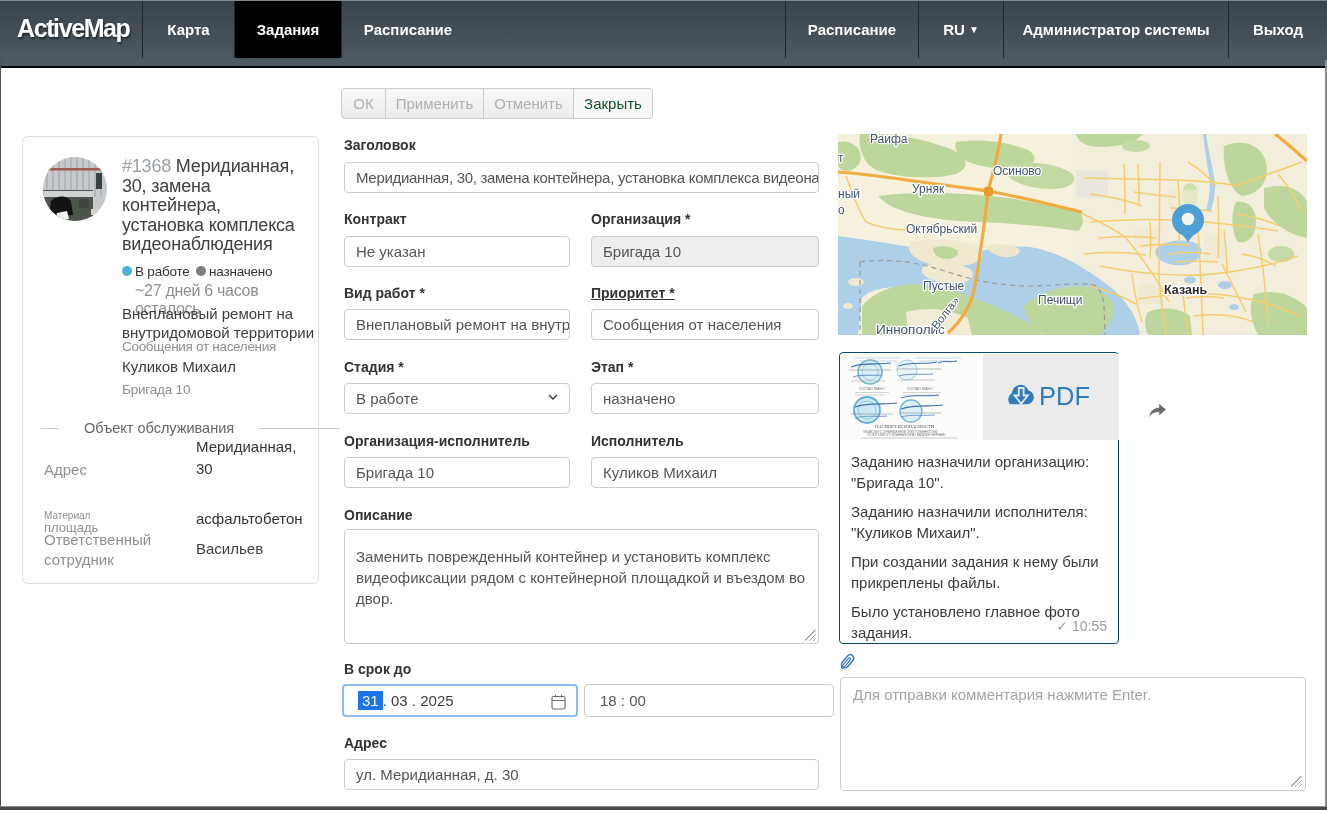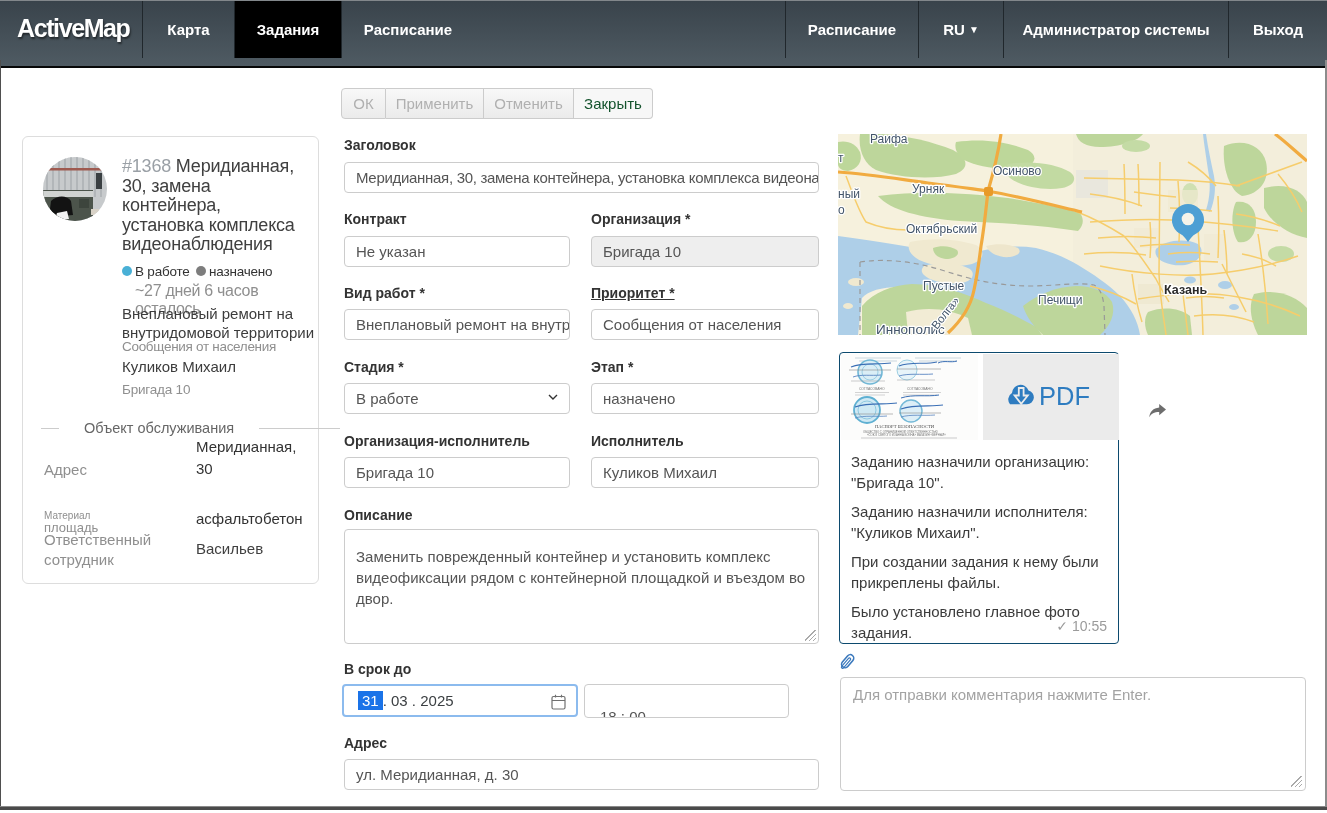--- a/index.html
+++ b/index.html
@@ -180,21 +180,21 @@
   <div class="flabel" style="left:344px; top:661px;">В срок до</div>
   <div class="input" style="left:342px; top:684px; width:236px; height:33px; border:2px solid #8cbbee; line-height:29px; color:#3c4043; padding:0 14px;">
     <span style="background:#1a73e8; color:#fff; padding:1px 4px;">31</span>. 03 . 2025
     <svg style="position:absolute; right:10px; top:8px;" width="15" height="16" viewBox="0 0 15 16">
       <rect x="1" y="2.5" width="13" height="12.5" rx="1.5" fill="none" stroke="#707070" stroke-width="1.2"></rect>
       <line x1="1" y1="6.5" x2="14" y2="6.5" stroke="#707070" stroke-width="1.2"></line>
       <line x1="4.5" y1="0.8" x2="4.5" y2="3.5" stroke="#707070" stroke-width="1.2"></line>
       <line x1="10.5" y1="0.8" x2="10.5" y2="3.5" stroke="#707070" stroke-width="1.2"></line>
     </svg>
   </div>
-  <div class="input" style="left:584px; top:684px; width:205px; height:33px; line-height:31px; padding:16px 15px;">18 : 00</div>
+  <div class="input" style="left:584px; top:684px; width:250px; height:33px; line-height:31px; padding:0 15px;">18 : 00</div>
 
   <div class="flabel" style="left:344px; top:735px;">Адрес</div>
   <div class="input wide" style="top:759px;">ул. Меридианная, д. 30</div>
 
   <div id="map">
     <svg width="469" height="201" viewBox="0 0 469 201">
       <rect width="469" height="201" fill="#f6f1dd"></rect>
       <rect x="235" y="0" width="234" height="201" fill="#f3eedb"></rect>
 
       <path d="M0,102 C30,106 55,110 78,114 C98,119 118,122 138,118 C158,113 178,111 198,114 C215,118 228,124 240,131 C255,140 270,150 282,162 C293,174 300,187 302,201 L210,201 C188,191 165,182 146,175 C124,166 100,158 76,154 C52,151 32,155 24,164 L20,201 L0,201 Z" fill="#aecfe8"></path>

